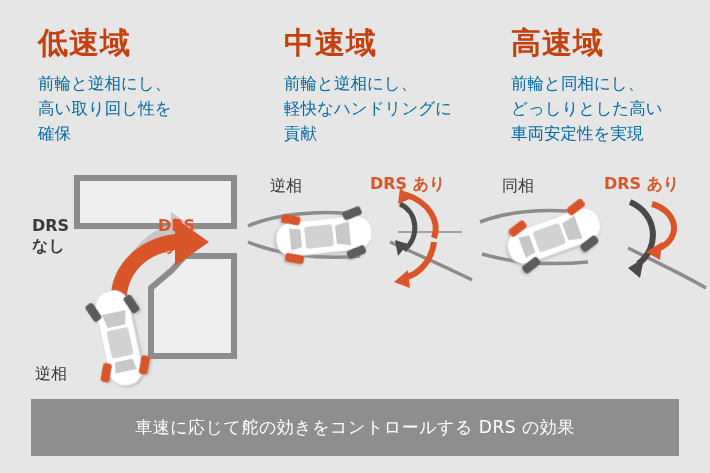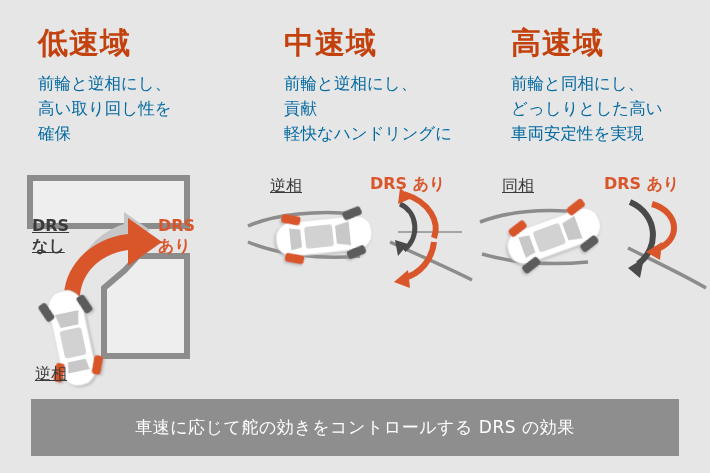--- a/index.html
+++ b/index.html
@@ -22,27 +22,27 @@
     font-size:30px;font-weight:bold;letter-spacing:1px;
     color:#c2410c;line-height:1;margin-top:28px;
   }
   .col-body{
     margin-top:13px;font-size:16.5px;line-height:1.52;
     color:#0369a1;font-weight:normal;
   }
 
   
   .lbl{position:absolute;font-size:16px;line-height:1.25;white-space:nowrap;}
-  .lbl-dark{color:#3a3a3a;text-decoration:underline;}
+  .lbl-dark{color:#3a3a3a;}
   .lbl-orange{color:#d9562b;}
   .lbl-bold{font-weight:bold;}
 
   
   .diagram{position:absolute;}
-  .d1{left:0px;top:168px;width:250px;height:225px;}
+  .d1{left:0px;top:168px;width:250px;height:225px;padding-left:47px;}
   .d2{left:248px;top:170px;width:232px;height:140px;}
   .d3{left:480px;top:170px;width:230px;height:140px;}
 
   svg{display:block;overflow:visible;}
 
   
   .banner{
     position:absolute;left:31px;top:399px;width:648px;height:57px;
     background:#8e8e8e;display:flex;align-items:center;justify-content:center;
   }
@@ -61,22 +61,22 @@
       <div>前輪と逆相にし、</div>
       <div>高い取り回し性を</div>
       <div>確保</div>
     </div>
   </div>
 
   <div class="col col-2">
     <div class="col-title">中速域</div>
     <div class="col-body">
       <div>前輪と逆相にし、</div>
+      <div>軽快なハンドリングに</div>
       <div>貢献</div>
-      <div>軽快なハンドリングに</div>
     </div>
   </div>
 
   <div class="col col-3">
     <div class="col-title">高速域</div>
     <div class="col-body">
       <div>前輪と同相にし、</div>
       <div>どっしりとした高い</div>
       <div>車両安定性を実現</div>
     </div>

